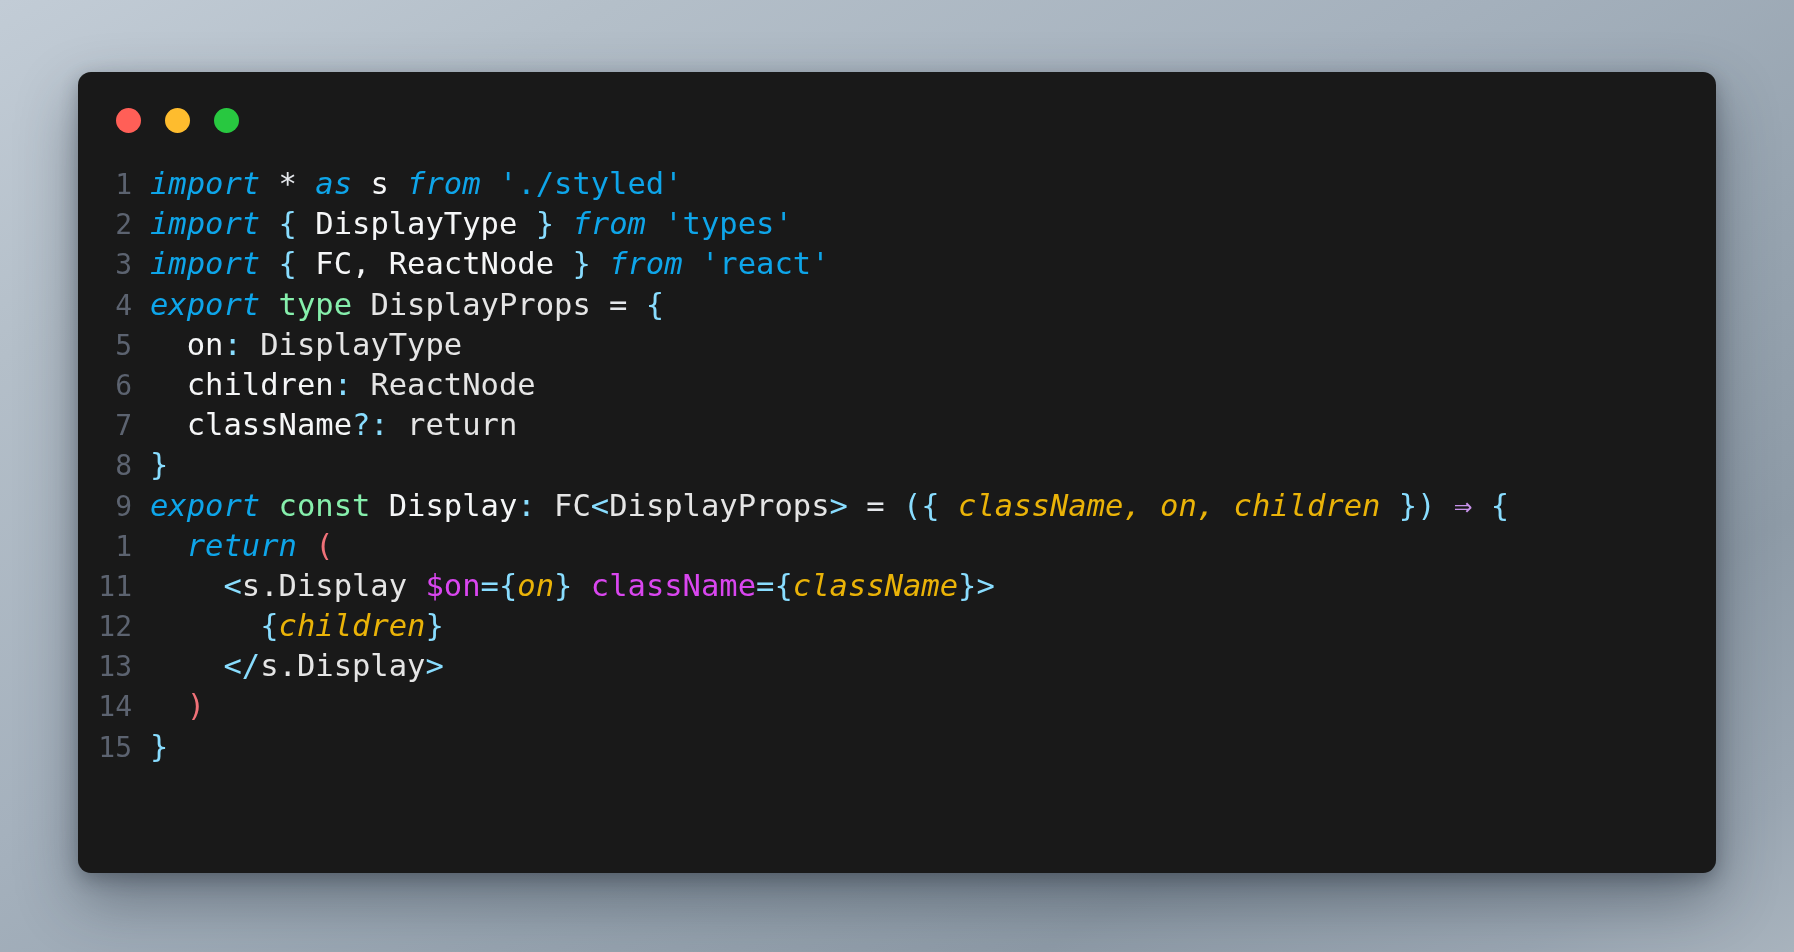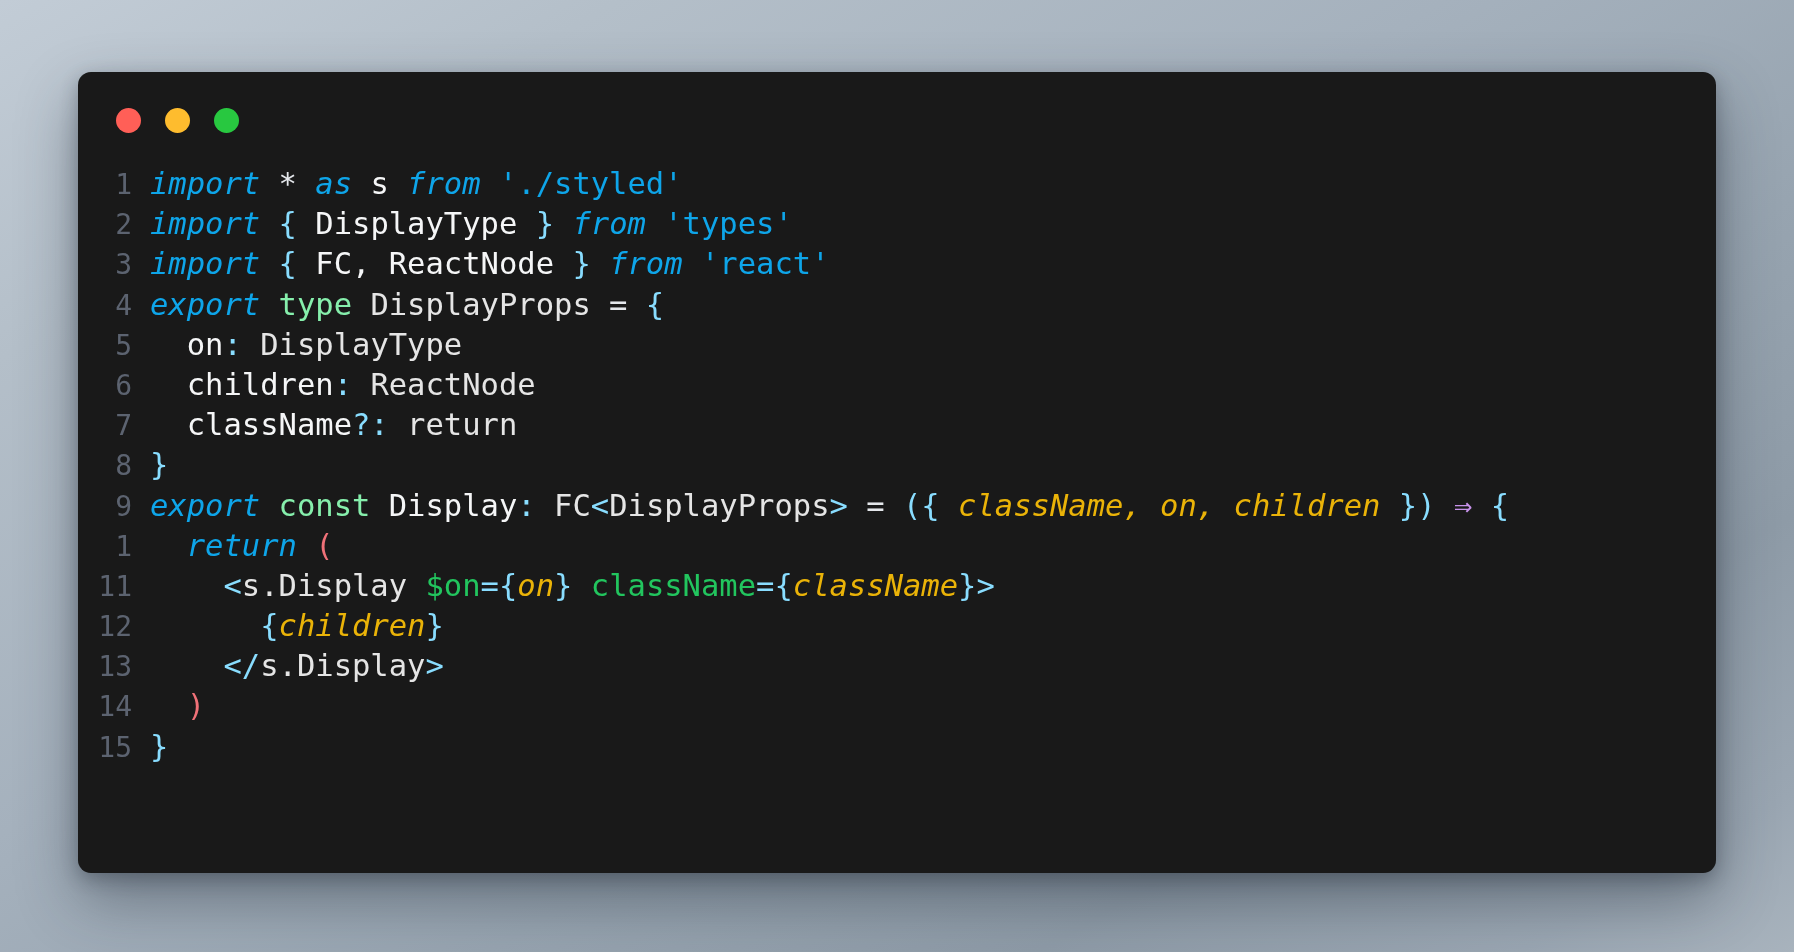--- a/index.html
+++ b/index.html
@@ -82,21 +82,21 @@
   
   .kw    { color: #0ea5e9; font-style: italic; }  
   .kw2   { color: #86efac; }                      
   .plain { color: #f5f6f7; }                      
   .str   { color: #0ea5e9; }                      
   .typ   { color: #e5e5e5; }                      
   .punc  { color: #89ddff; }                      
   .op    { color: #e4e7eb; }                      
   .arrow { color: #c792ea; }                      
   .paren { color: #f07178; }                      
-  .attr  { color: #22c55e; }                      
+  .attr  { color: #d946ef; }                      
   .ital  { color: #eab308; font-style: italic; }  
 </style>
 </head>
 <body>
 
 <div id="window">
 
   <div id="titlebar">
     <div class="dot dot-close"></div>
     <div class="dot dot-min"></div>

